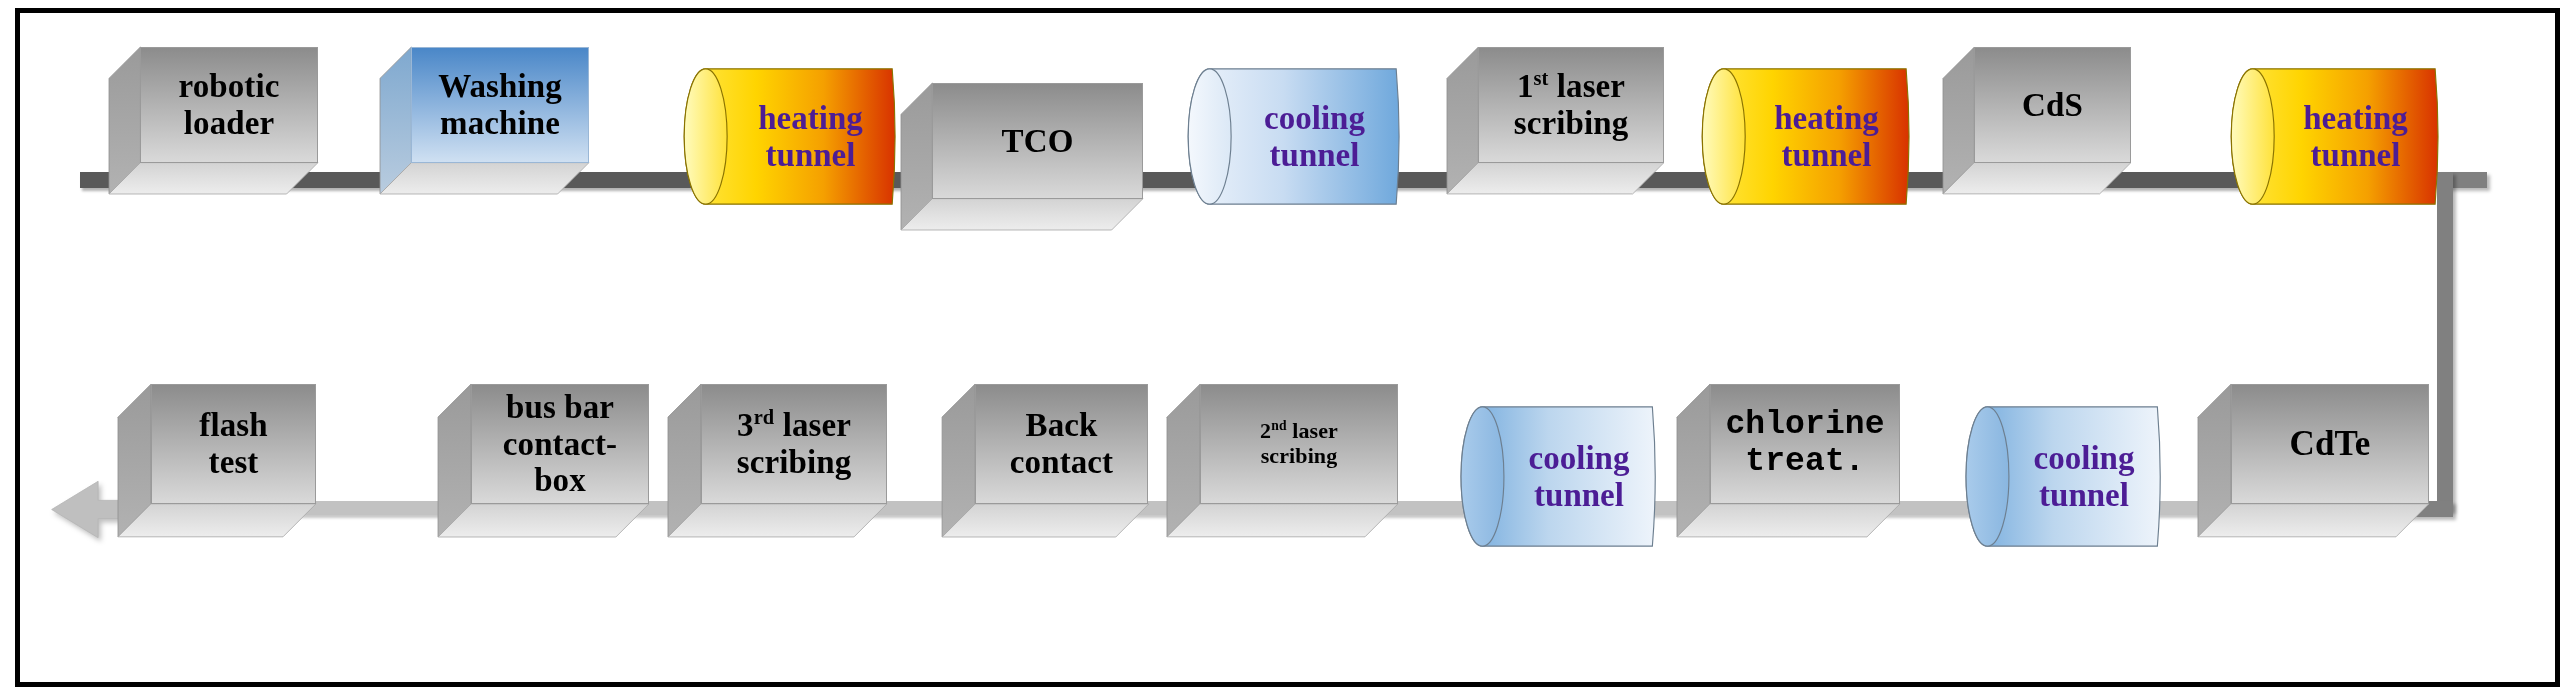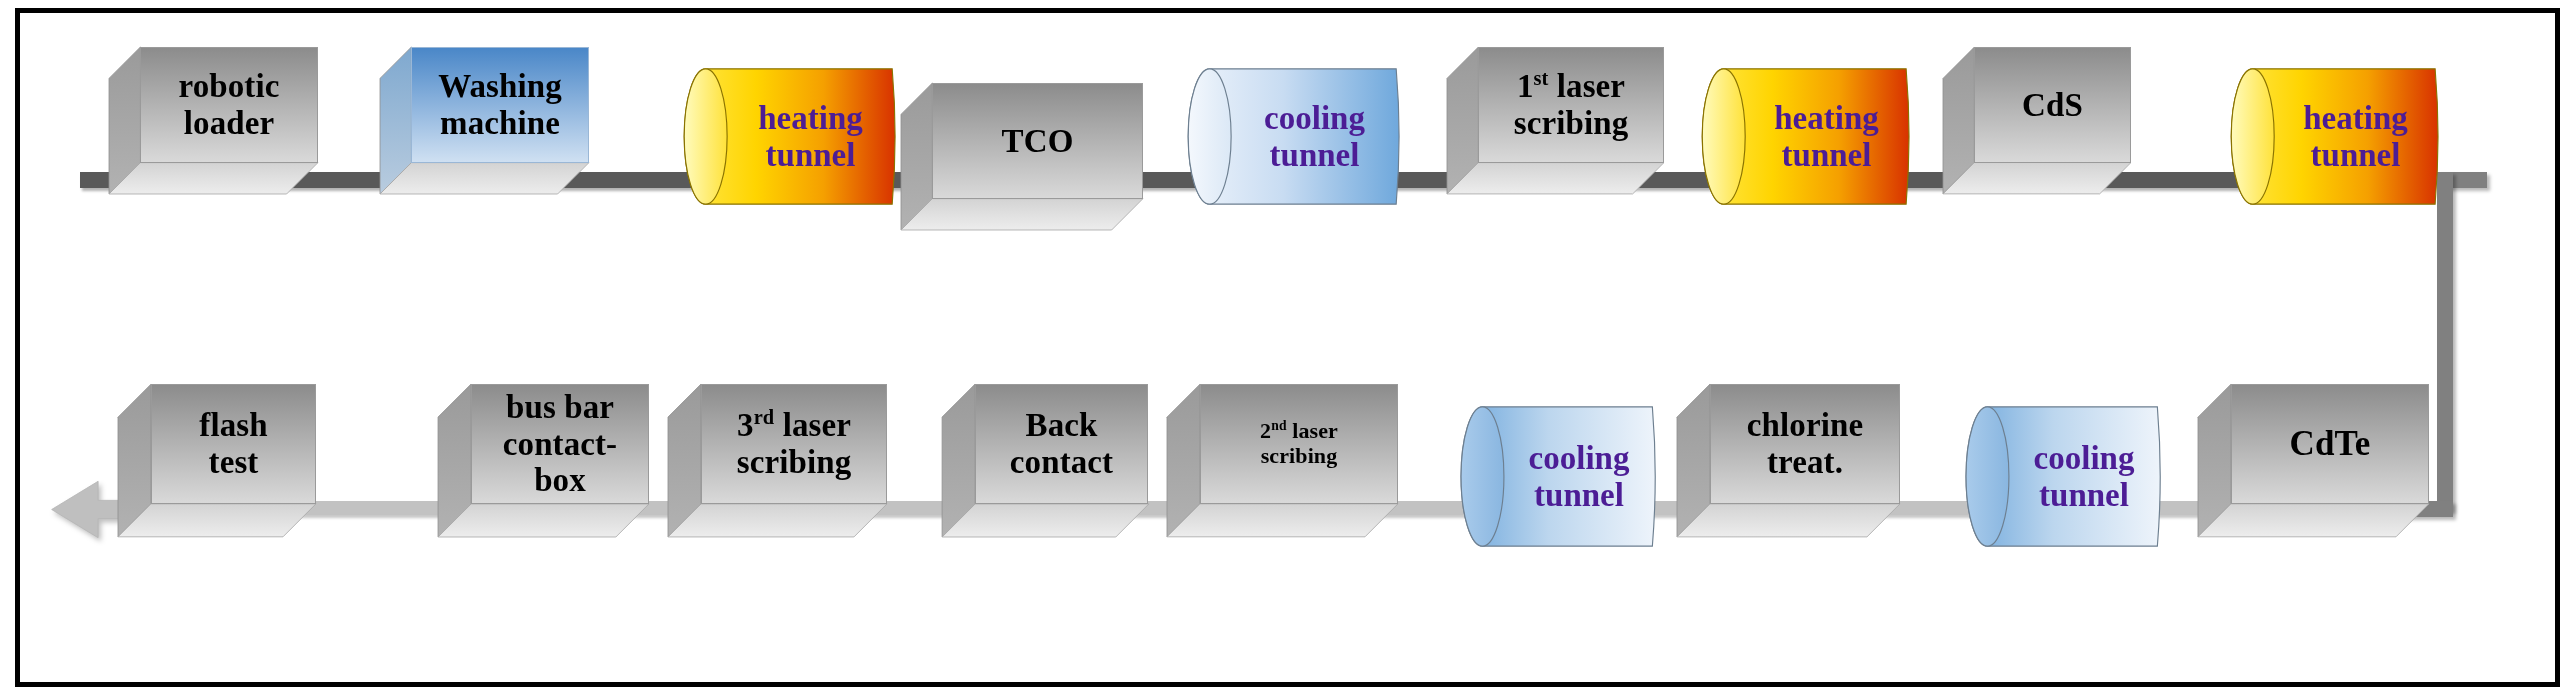--- a/index.html
+++ b/index.html
@@ -328,21 +328,21 @@
             <stop offset="0" stop-color="#a9cbeb"></stop>
             <stop offset="1" stop-color="#89b6e0"></stop>
           </linearGradient>
        </defs>
        <path d="M 26 1 L 232 1 Q 239 85.5 232 170 L 26 170
                 A 26 84.5 0 0 1 26 1 Z" fill="url(#cg14)" stroke="#6d7f90" stroke-width="1.4"></path>
        <ellipse cx="26" cy="85.5" rx="26" ry="84.5" fill="url(#cc15)" stroke="#6d7f90" stroke-width="1.4"></ellipse>
       </svg>
       <div class="lbl" style="left: 43px; top: 0px; width: 150px; height: 141px; font-size: 33px;">cooling<br>tunnel</div>
     </div>
-    <div class="box" style="left: 1677px; top: 384px; width: 223px; height: 153px; z-index: 5;">
+    <div class="box" style="left: 1677px; top: 384px; width: 223px; height: 153px; z-index: 5; font-family: Liberation Mono, monospace;">
       <svg width="223" height="153" viewBox="0 0 270 185">
         <defs>
          <linearGradient id="bl16" x1="0" y1="0" x2="0" y2="1">
            <stop offset="0" stop-color="#9a9a9a"></stop>
             <stop offset="1" stop-color="#b2b2b2"></stop>
          </linearGradient>
          <linearGradient id="bb16" x1="0" y1="0" x2="0" y2="1">
            <stop offset="0" stop-color="#d3d3d3"></stop>
             <stop offset="1" stop-color="#ededed"></stop>
          </linearGradient>

